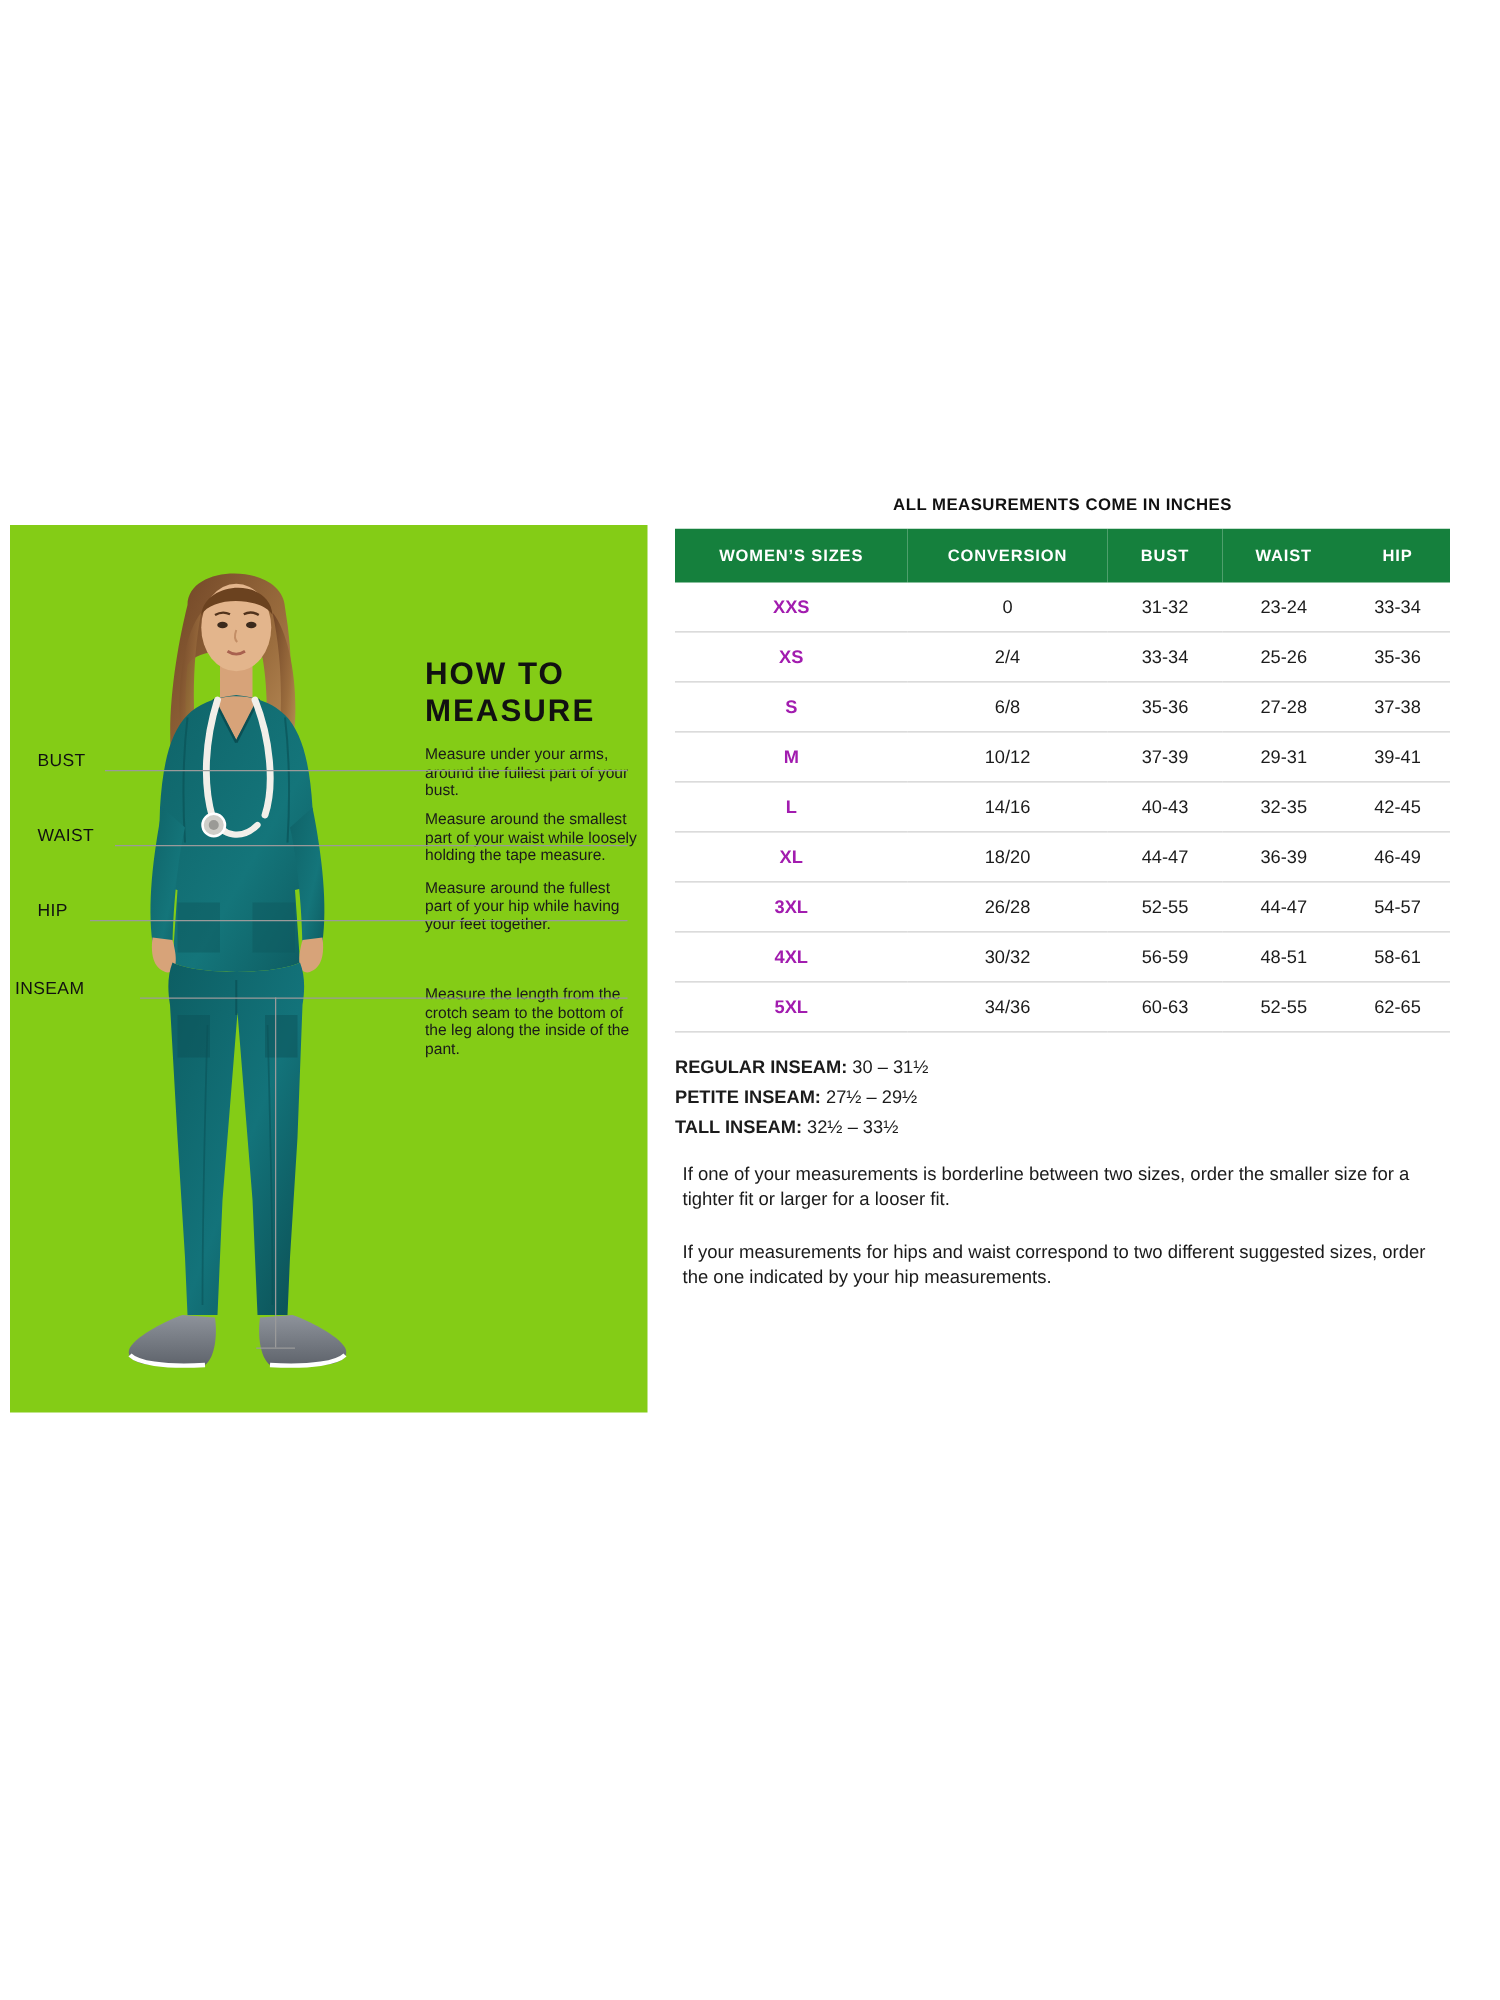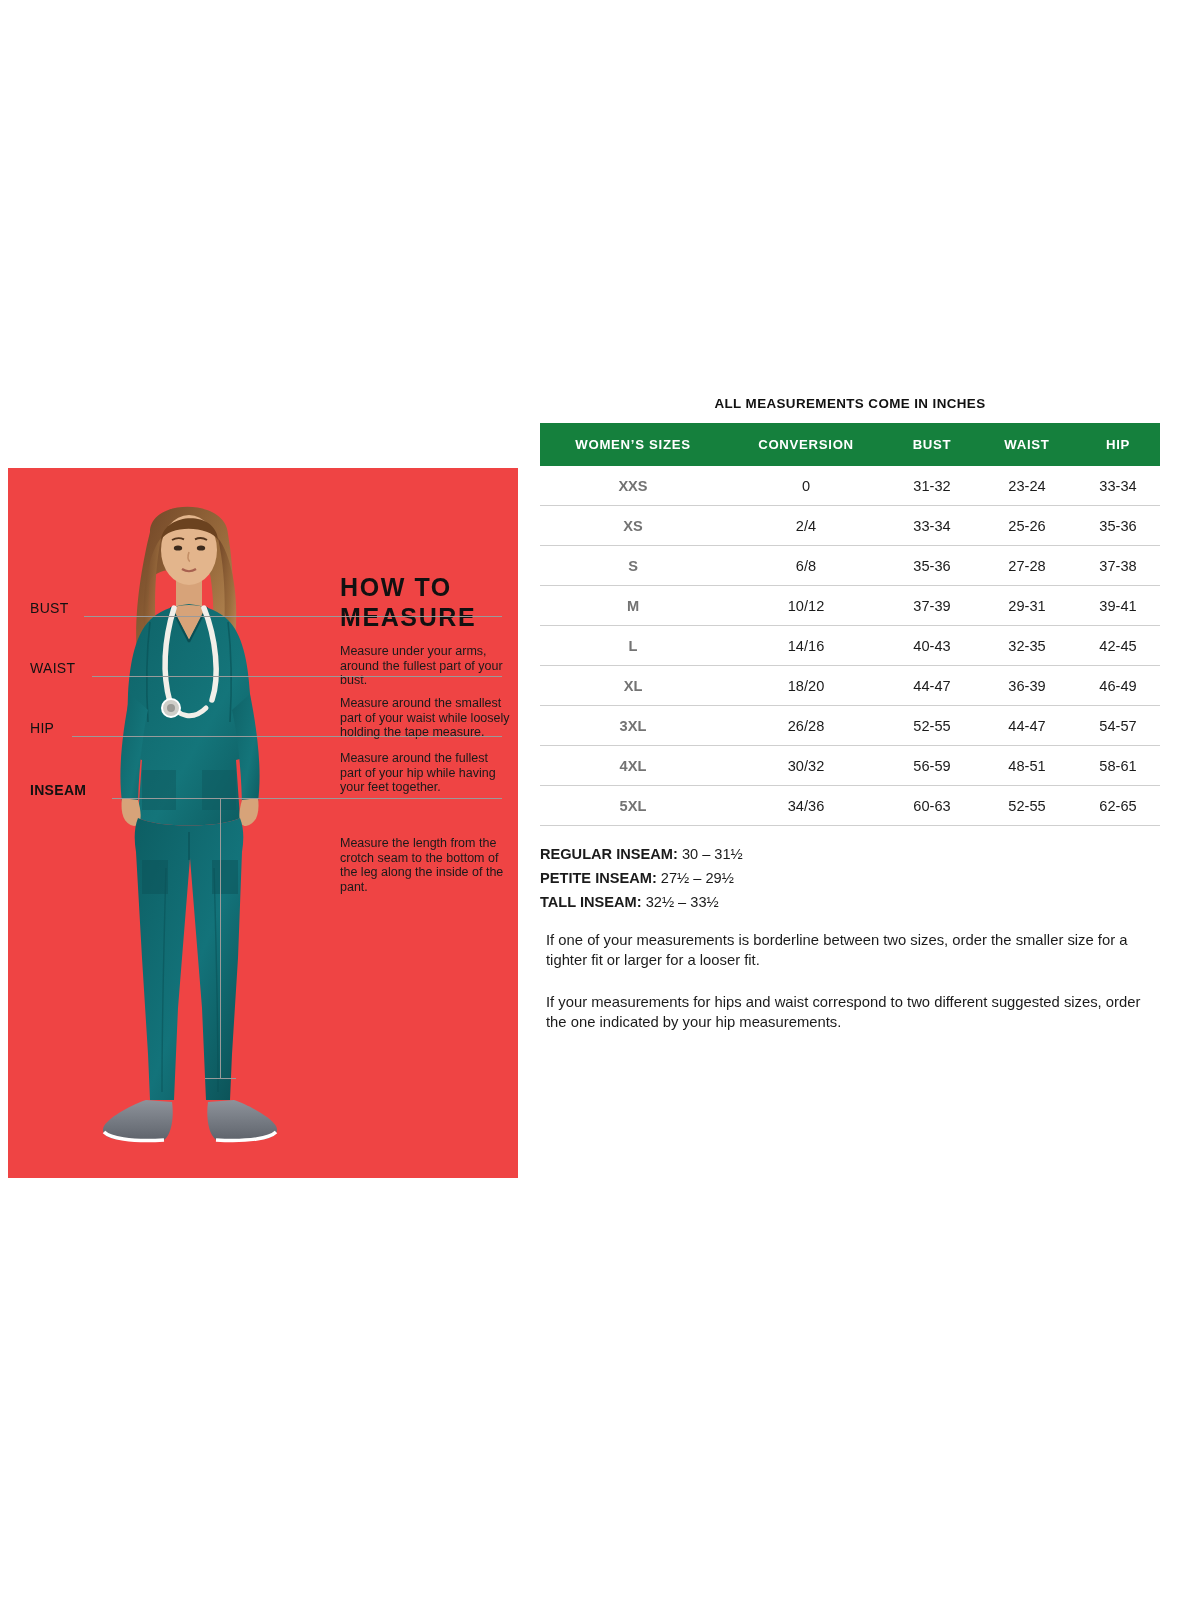--- a/index.html
+++ b/index.html
@@ -16,23 +16,22 @@
     overflow: hidden;
   }
 
   
   #measure-panel {
     position: absolute;
     left: 8px;
     top: 420px;
     width: 510px;
     height: 710px;
-    background: #ef4444;
+    background: #84cc16;
     overflow: hidden;
-    margin-top: 48px;
   }
 
   #how-to-title {
     position: absolute;
     left: 332px;
     top: 104px;
     width: 170px;
     font-size: 25px;
     font-weight: bold;
     letter-spacing: 1.6px;
@@ -55,21 +54,21 @@
 
   .meas-label {
     position: absolute;
     font-size: 14px;
     color: #111;
     letter-spacing: 0.3px;
   }
   #label-bust   { left: 30px; top: 600px; }
   #label-waist  { left: 30px; top: 660px; }
   #label-hip    { left: 30px; top: 720px; }
-  #label-inseam { left: 30px; top: 782px; font-weight: bold; }
+  #label-inseam { left: 12px; top: 782px; }
 
   
   .leader {
     position: absolute;
     height: 1px;
     background: #9a9a9a;
   }
   #leader-bust   { left: 84px;  top: 616px; width: 418px; }
   #leader-waist  { left: 92px;  top: 676px; width: 410px; }
   #leader-hip    { left: 72px;  top: 736px; width: 430px; }
@@ -133,21 +132,21 @@
   }
   table#size-table tbody td {
     font-size: 14.6px;
     text-align: center;
     padding: 12px 0 11px 0;
     border-bottom: 1px solid #cfcfcf;
     color: #1b1b1b;
   }
   table#size-table tbody td.size-cell {
     font-weight: bold;
-    color: #737373;
+    color: #a21caf;
   }
   table#size-table tbody tr:last-child td {
     border-bottom: 1px solid #cfcfcf;
   }
 
   .col-size  { width: 186px; }
   .col-conv  { width: 160px; }
   .col-bust  { width: 92px; }
   .col-waist { width: 98px; }
   .col-hip   { width: 84px; }

